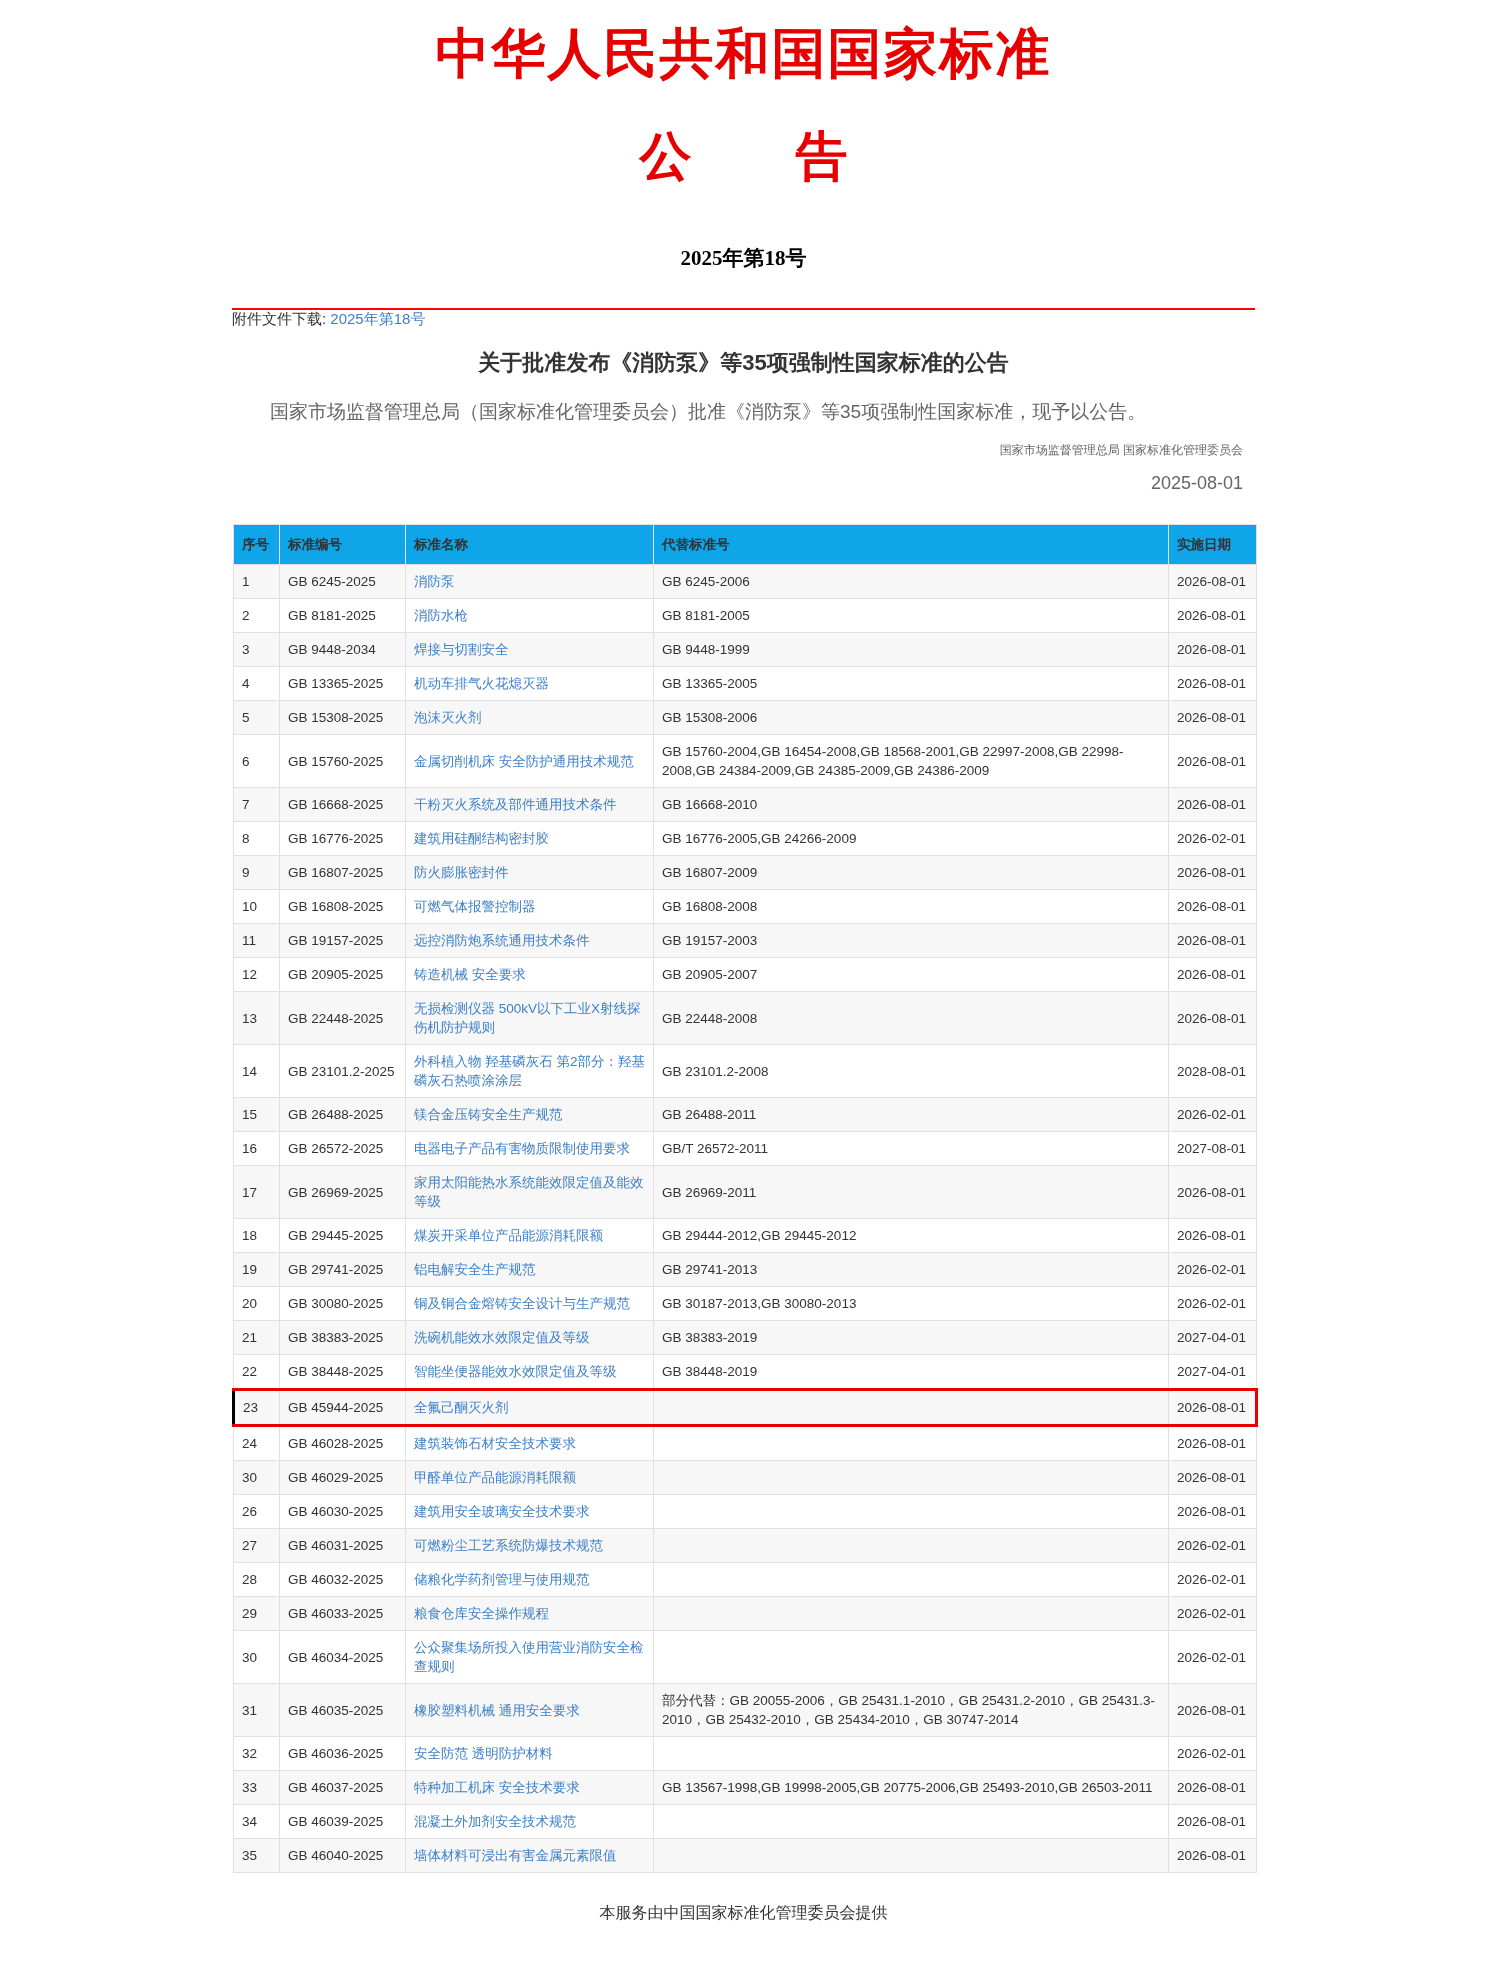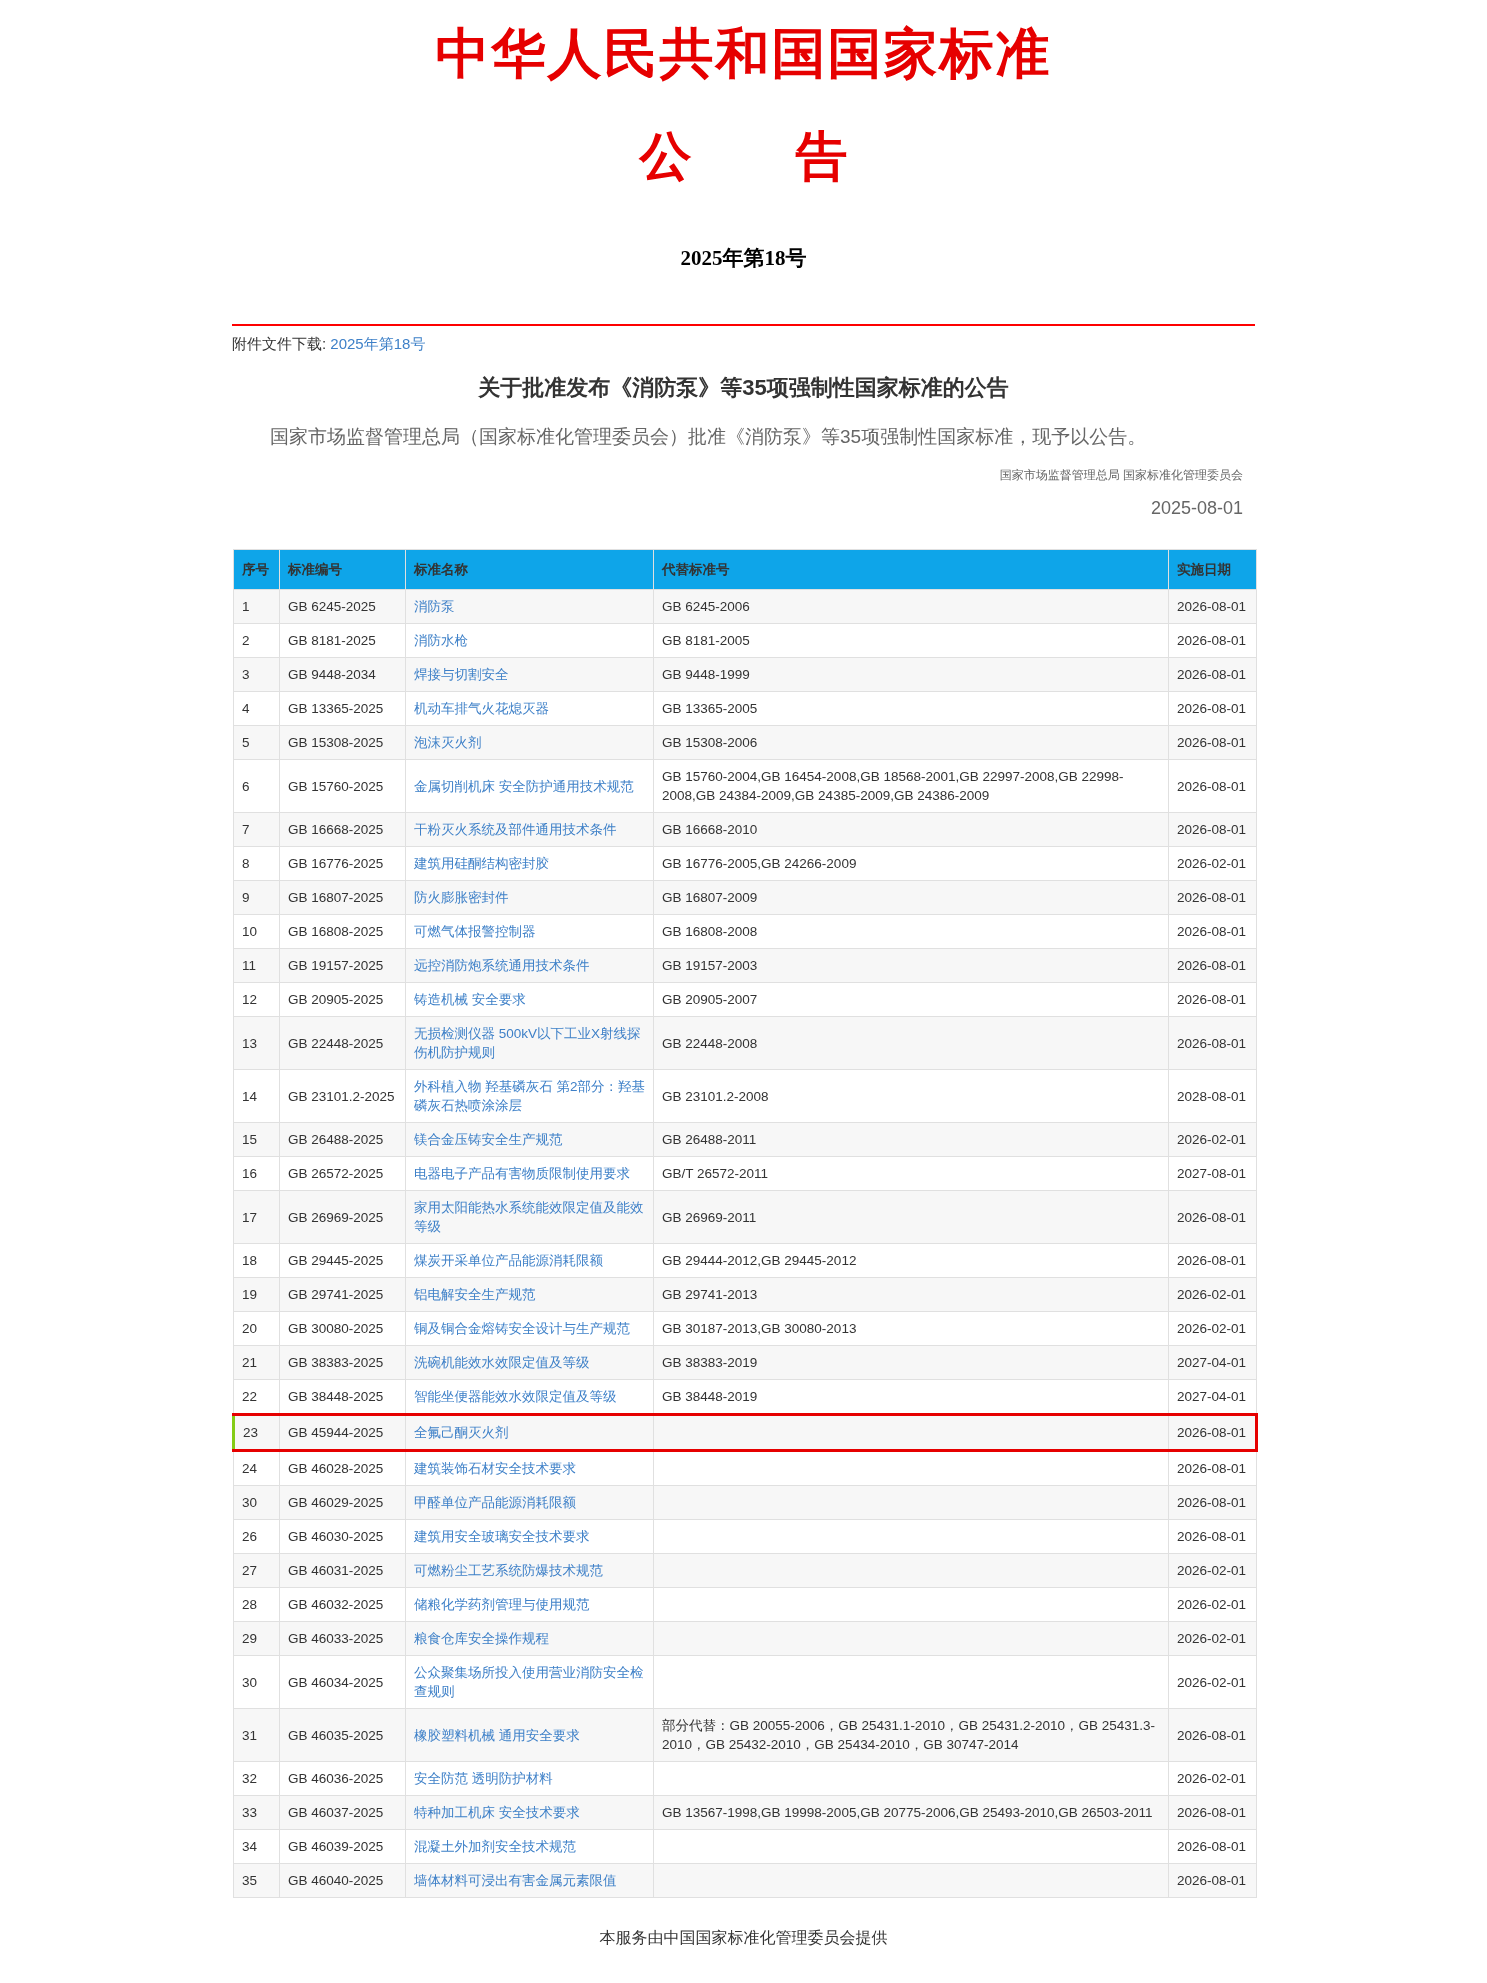--- a/index.html
+++ b/index.html
@@ -21,22 +21,22 @@
     font-family:"Liberation Serif","DejaVu Serif",serif;
     font-size:52px;line-height:62px;font-weight:700;color:#e60000;
   }
   .issue-no{
     margin-top:56px;text-align:center;
     font-family:"Liberation Serif","DejaVu Serif",serif;
     font-size:21px;font-weight:700;color:#000;
   }
   
   .attach-sec{
-    margin-top:52px;border-top:2px solid #fe0000;
-    padding-top:9px;font-size:15px;color:#333;
+    margin-top:36px;border-top:2px solid #fe0000;
+    font-size:15px;color:#333;
   }
   a.lnk{color:#3e80c8;text-decoration:none;cursor:pointer;}
   
   .notice-title{
     margin:20px 0 0;text-align:center;
     font-size:22px;line-height:28px;font-weight:700;color:#333;
   }
   .notice-body{
     margin:20px 0 0;font-size:19px;line-height:29px;
     color:#666;text-indent:2em;
@@ -50,21 +50,21 @@
   }
   table.std th,table.std td{
     border:1px solid #e0e0e0;padding:7px 8px;vertical-align:middle;
     text-align:left;line-height:19px;word-wrap:break-word;
   }
   table.std th{font-weight:700;color:#333;white-space:nowrap;padding-top:10px;padding-bottom:10px;background:#0ea5e9;}
   tr.odd td{background:#f7f7f7;}
   td.c-no{padding-left:11px;}
   td.c-code,td.c-date{white-space:nowrap;}
   tr.hl td{border-top:3px solid #e60000;border-bottom:3px solid #e60000;}
-  tr.hl td:first-child{border-left:3px solid #84cc16;}
+  tr.hl td:first-child{border-left:3px solid #000000;}
   tr.hl td:last-child{border-right:3px solid #e60000;}
   
   .footer-note{margin-top:30px;text-align:center;font-size:16px;color:#333;}
 </style>
 </head>
 <body>
 
 <div class="container">
 
   <h1 class="main-title">中华人民共和国国家标准</h1>

